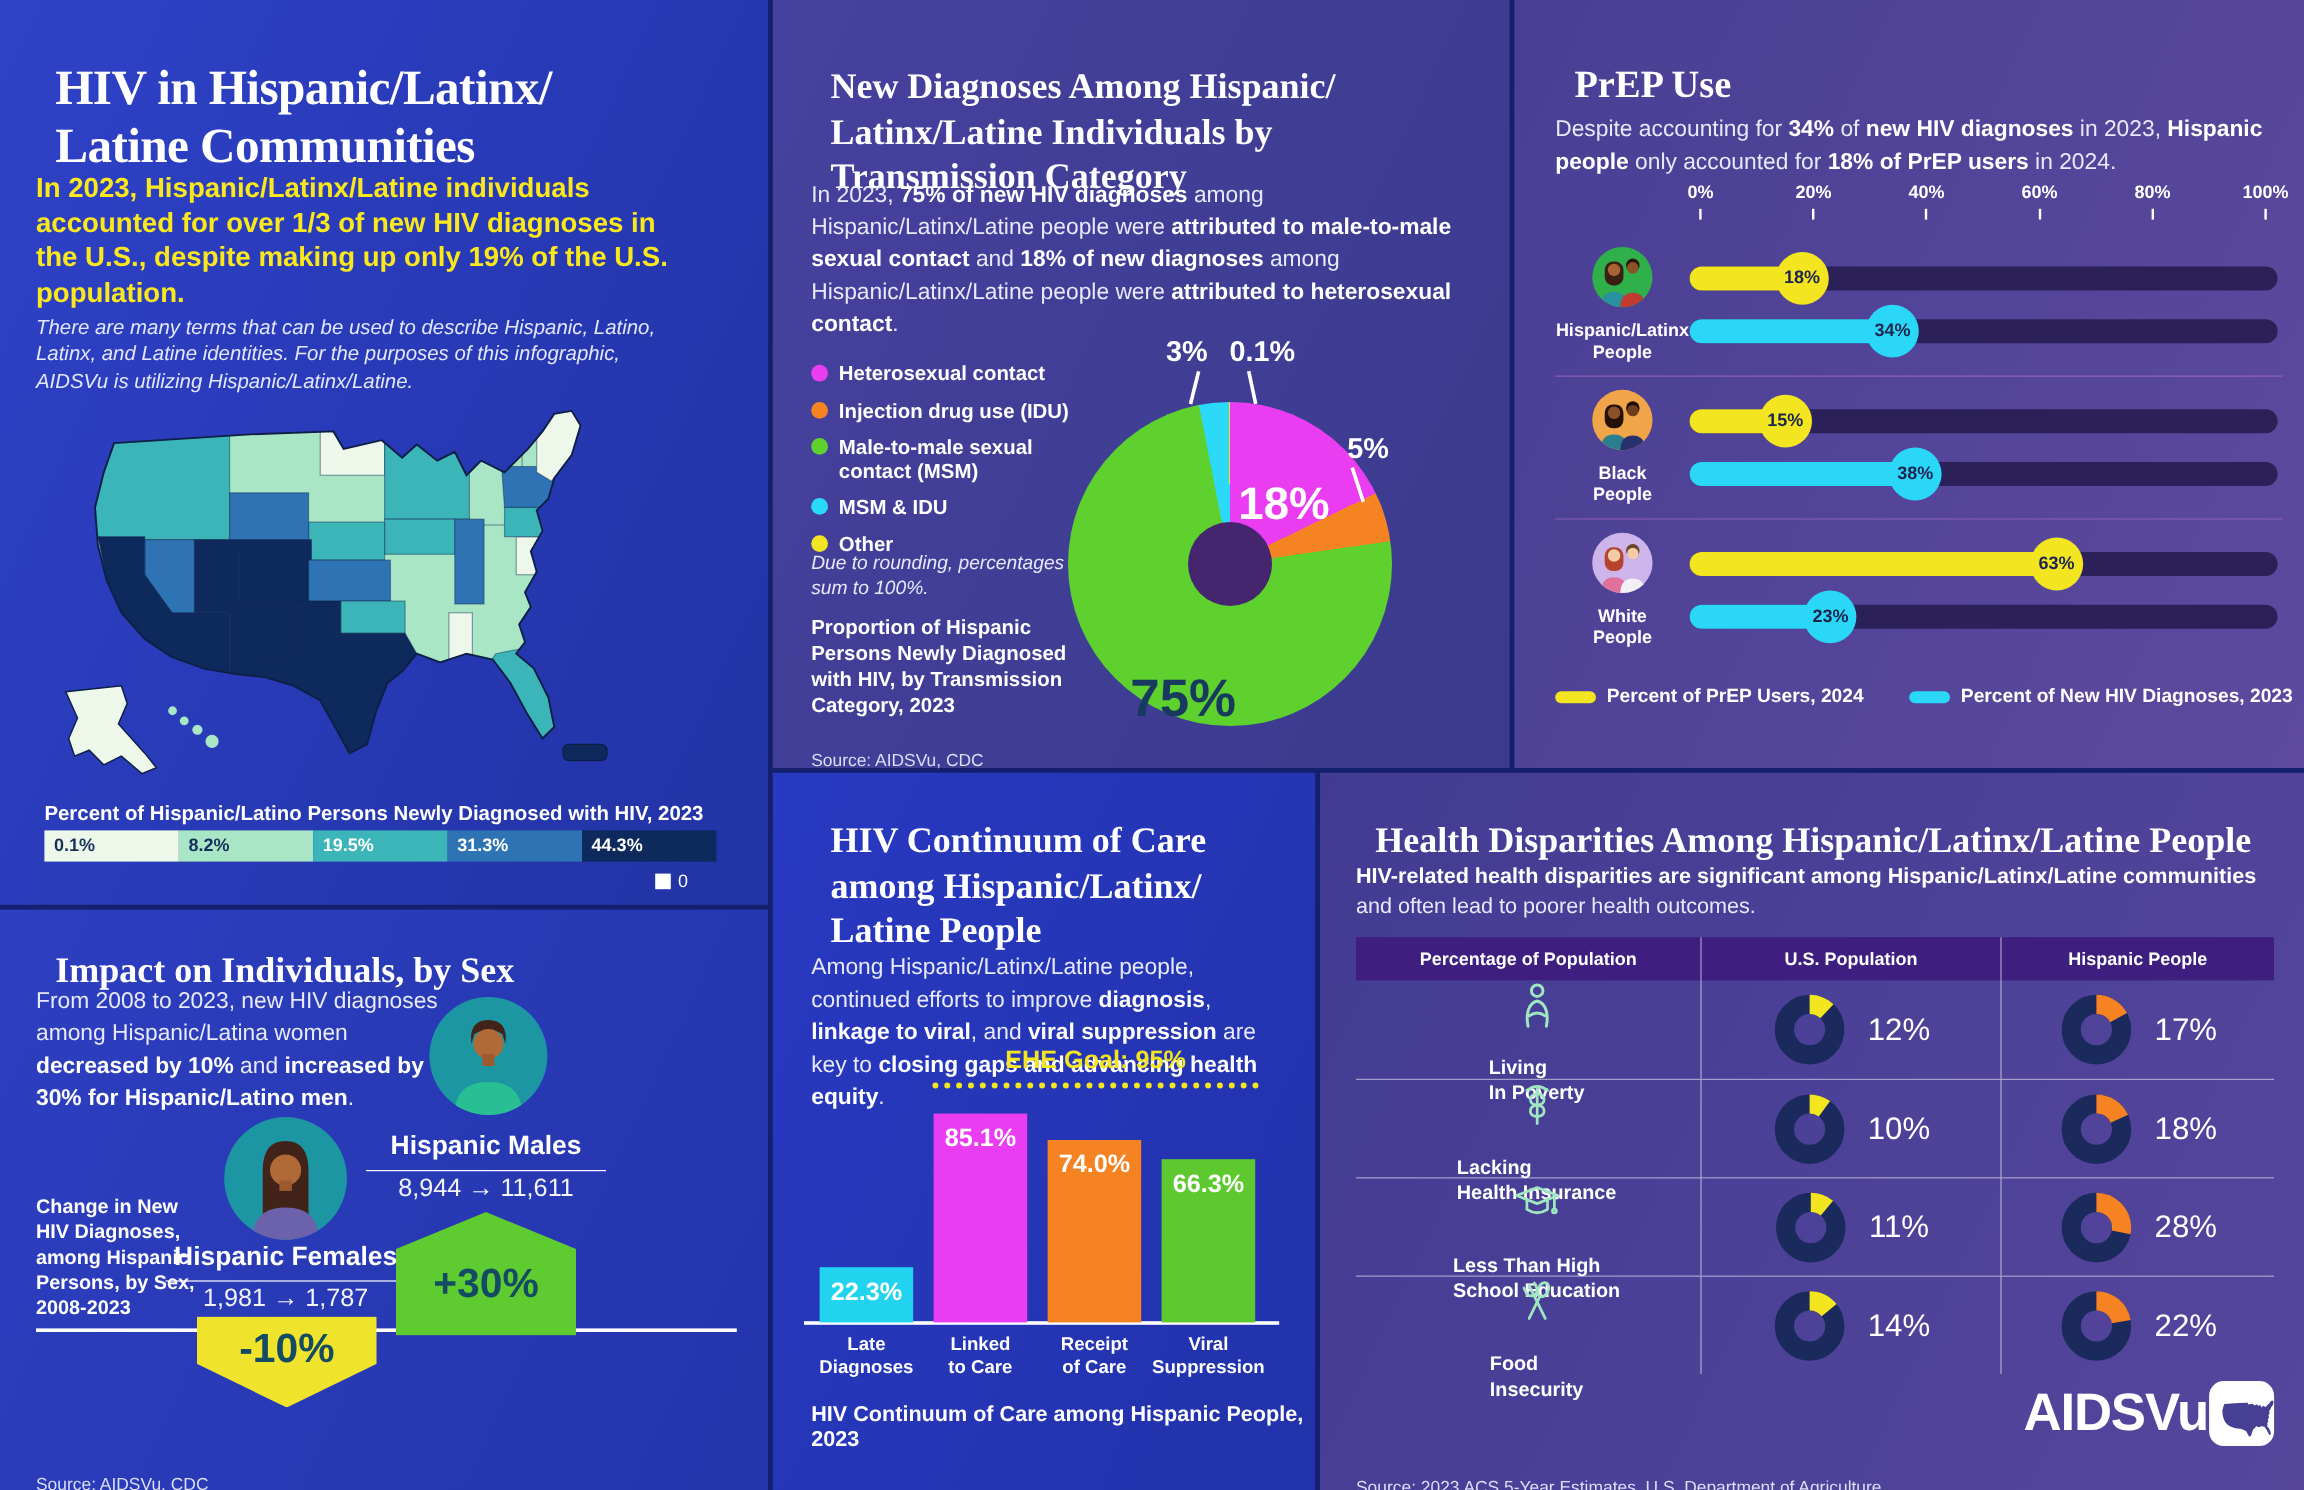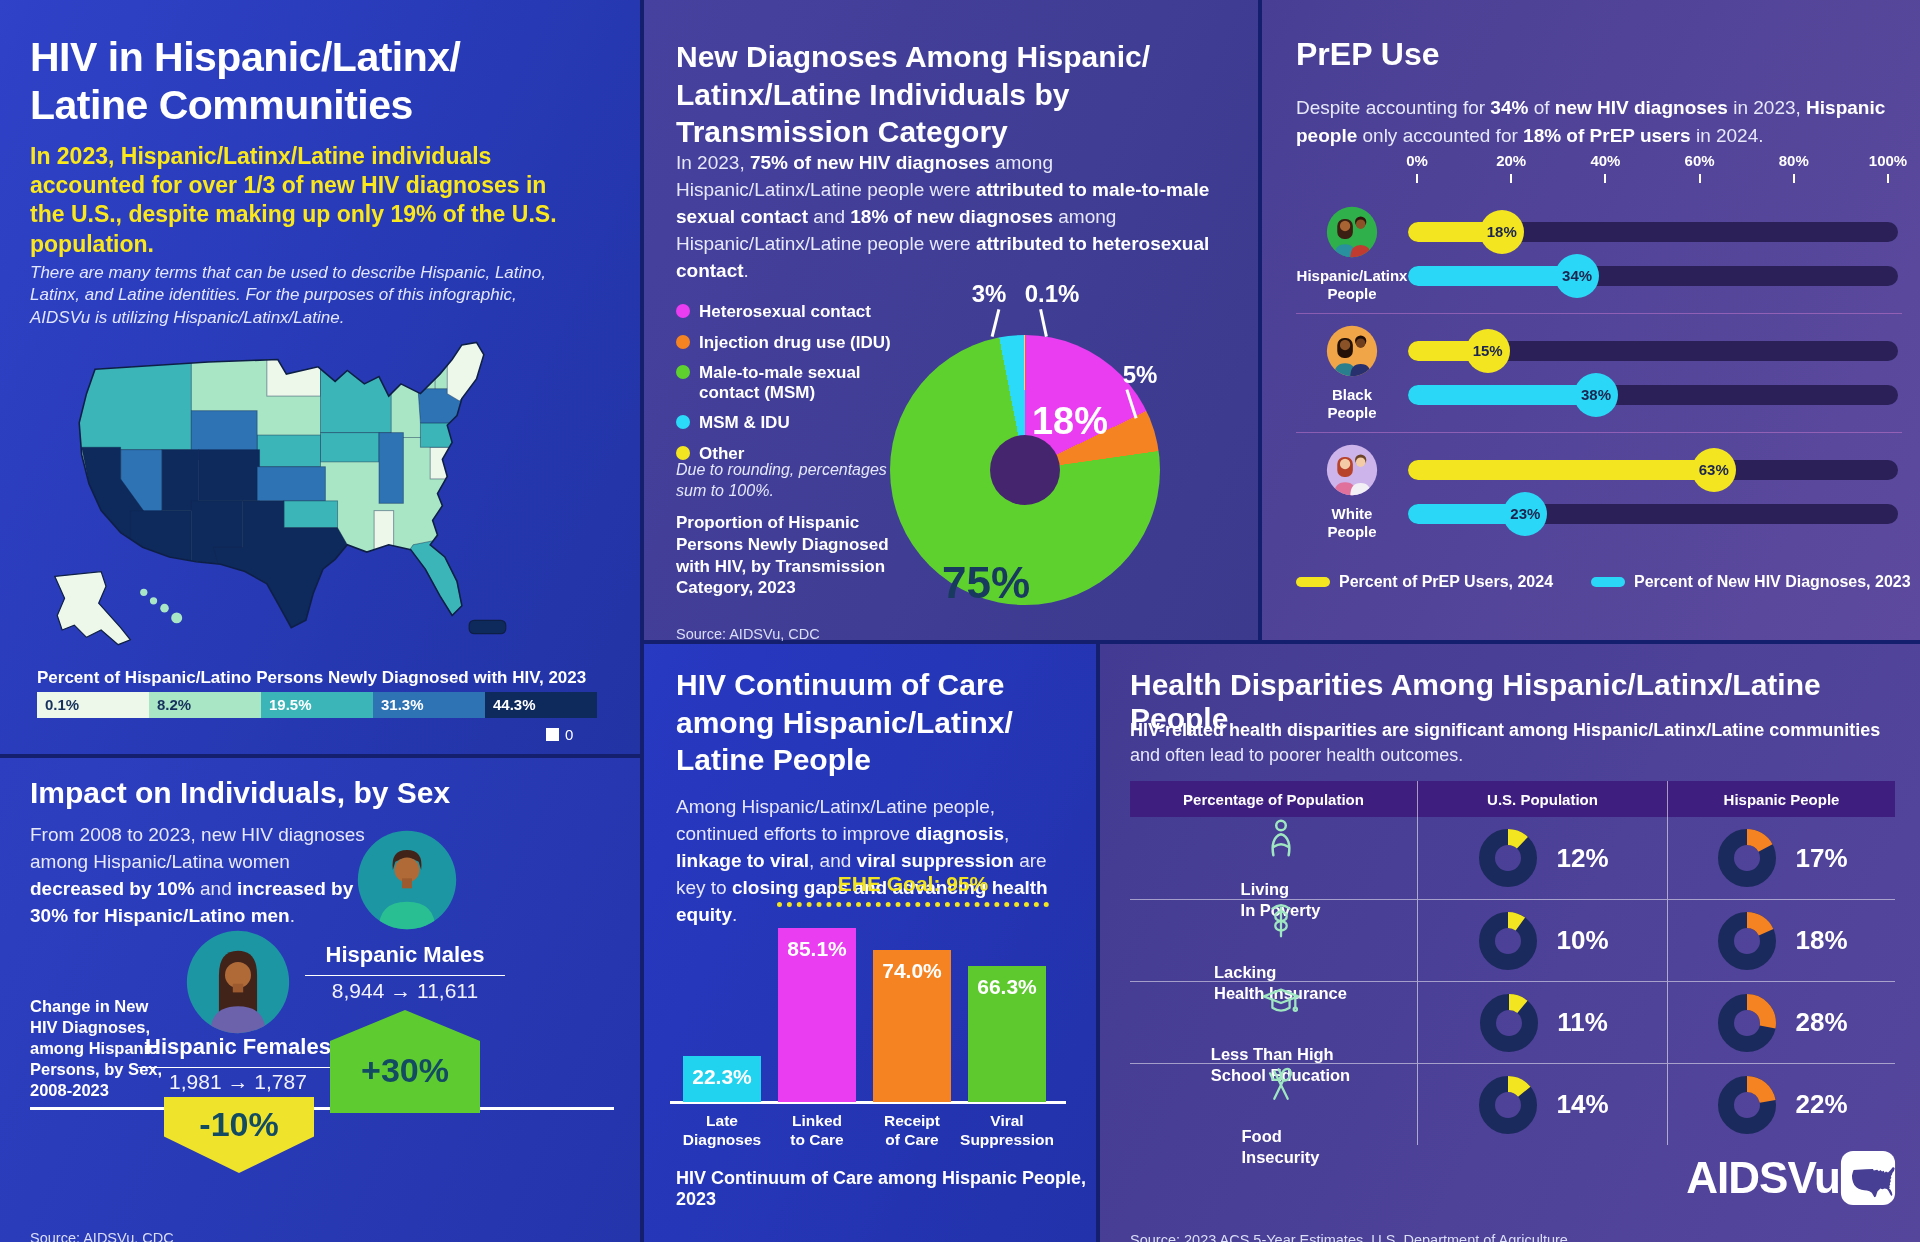--- a/index.html
+++ b/index.html
@@ -6,21 +6,21 @@
   .page{position:relative;width:1920px;height:1242px;background:#141f6e;
         font-family:"Liberation Sans","DejaVu Sans",sans-serif;overflow:hidden;color:#fff;}
   .panel{position:absolute;overflow:visible;}
   #hero   {left:0;    top:0;    width:640px; height:754px;background:linear-gradient(115deg,#2f42c8 0%,#2739b4 55%,#2233a4 100%);}
   #impact {left:0;    top:758px;width:640px; height:484px;background:linear-gradient(115deg,#2d3fc0 0%,#2434ab 100%);}
   #trans  {left:644px; top:0;   width:614px; height:640px;background:linear-gradient(115deg,#46419e 0%,#3b3a8d 100%);}
   #prep   {left:1262px;top:0;   width:658px; height:640px;background:linear-gradient(115deg,#483f94 0%,#5d4a9e 100%);}
   #cont   {left:644px; top:644px;width:452px;height:598px;background:linear-gradient(115deg,#2839c2 0%,#2232aa 100%);}
   #disp   {left:1100px;top:644px;width:820px;height:598px;background:linear-gradient(115deg,#433b93 0%,#55469c 100%);}
 
-  h1,h2{margin:0;font-weight:800;}
+  h1,h2{margin:16px;font-weight:800;font-family:Liberation Serif, serif;}
   p{margin:0;color:#e7e9fb;}
   b{color:#fff;}
   .src{position:absolute;font-size:14.5px;color:#dadef6;margin-top:48px;}
 
   
   #hero-title{position:absolute;left:30px;top:34px;width:580px;font-size:41px;line-height:1.16;letter-spacing:-.5px;}
   .hero-sub{position:absolute;left:30px;top:142px;width:556px;font-size:23px;font-weight:800;line-height:1.27;color:#fae81c;}
   .hero-note{position:absolute;left:30px;top:262px;width:530px;font-size:17px;font-style:italic;line-height:1.32;color:#e3e7fd;}
   #usmap{position:absolute;left:28px;top:330px;}
   .map-legend-title{position:absolute;left:37px;top:668px;font-size:17px;font-weight:800;}
@@ -105,21 +105,21 @@
   
   #disp h2{position:absolute;left:30px;top:24px;font-size:30px;}
   .dp-para{position:absolute;left:30px;top:74px;width:760px;font-size:18px;line-height:1.38;}
   #dp-table{position:absolute;left:30px;top:137px;display:grid;grid-template-columns:287px 250px 228px;}
   .dp-h{background:#3e1e7e;height:36px;display:flex;align-items:center;justify-content:center;
         font-size:15px;font-weight:800;}
   .dp-c{height:82px;display:flex;align-items:center;box-sizing:border-box;}
   .dp-c1{padding-left:14px;gap:16px;flex-direction:column;}
   .dp-c1 .dlab{font-size:16.5px;font-weight:800;line-height:1.25;}
   .dp-cd{justify-content:center;gap:16px;}
-  .dp-val{font-size:26px;font-weight:700;text-align:right;}
+  .dp-val{font-size:26px;font-weight:400;text-align:right;}
   .bl{border-left:1.5px solid rgba(255,255,255,.55);}
   .bt{border-top:1.5px solid rgba(255,255,255,.5);}
   #disp .src{left:30px;top:540px;}
   .logo{position:absolute;right:24px;top:506px;display:flex;align-items:center;}
   .logo .logo-text{font-size:44px;font-weight:800;letter-spacing:-1px;}
 </style>
 </head>
 <body>
 
 <div class="page">

